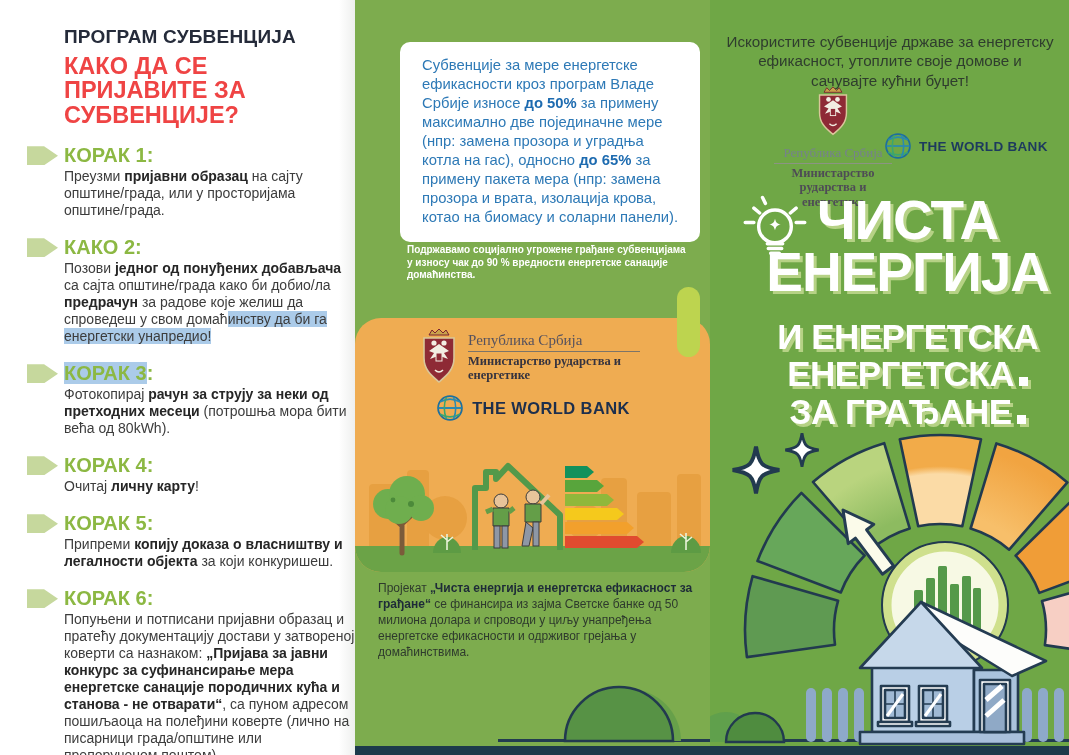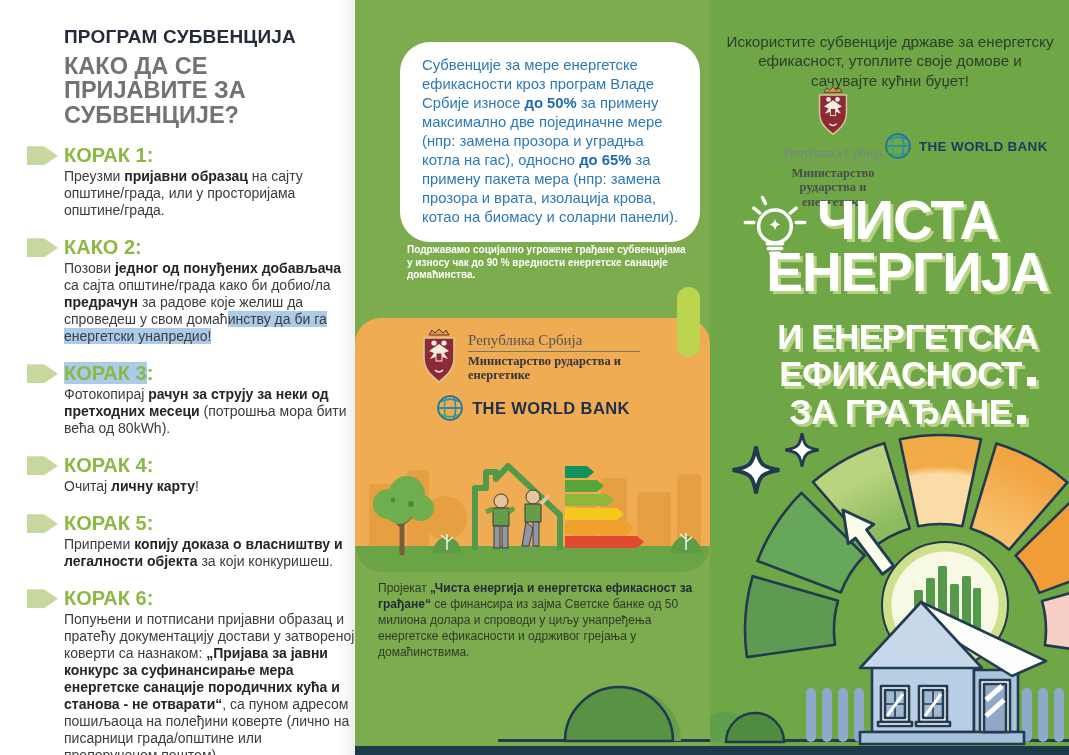--- a/index.html
+++ b/index.html
@@ -5,33 +5,33 @@
   html,body{margin:0;padding:0;}
   body{width:1069px;height:755px;position:relative;overflow:hidden;background:#fff;
        font-family:"Liberation Sans","DejaVu Sans",sans-serif;-webkit-font-smoothing:antialiased;}
   .panel{position:absolute;top:0;height:755px;}
   
   .panel-left{left:0;width:355px;background:#ffffff;}
   .panel-left::after{content:'';position:absolute;right:0;top:0;width:16px;height:100%;
        background:linear-gradient(to right,rgba(0,0,0,0),rgba(90,100,90,0.10));}
   .left-content{padding:26px 0 0 64px;width:292px;}
   .kicker{font-size:19px;font-weight:bold;color:#252b3a;letter-spacing:.2px;margin:0 0 6px 0;}
-  .howto{font-size:23.5px;font-weight:800;color:#737373;line-height:1.04;margin:0 0 4px 0;}
+  .howto{font-size:23.5px;font-weight:800;color:#ef4444;line-height:1.04;margin:0 0 4px 0;}
   .step-label{position:relative;font-size:20px;font-weight:700;color:#8cb843;line-height:1;
        margin:18px 0 3px 0;}
   .step-label .arrow{position:absolute;left:-37px;top:1px;width:31px;height:19px;background:#c6d89d;
        clip-path:polygon(0 0,55% 0,100% 50%,55% 100%,0 100%);}
   .step-body{font-size:14px;color:#3c3c3c;line-height:1.215;width:292px;}
   .b{font-weight:bold;color:#262626;}
   .hl{background:#abcbe9;}
   .step-label .hl{color:#8cb843;}
   
   .panel-mid{left:355px;width:355px;background:#7dac4e;overflow:hidden;}
   .info-card{position:absolute;left:45px;top:42px;width:300px;box-sizing:border-box;
-       background:#fff;border-radius:30px;padding:14px 18px 16px 22px;
+       background:#fff;border-radius:10px;padding:14px 18px 16px 22px;
        color:#2d79b6;font-size:14.8px;line-height:1.28;}
   .info-card .b{color:#1d6bb0;}
   .support-note{position:absolute;left:52px;top:244px;width:285px;color:#ffffff;
        font-weight:bold;font-size:10px;line-height:1.27;}
   .pill{position:absolute;left:322px;top:287px;width:23px;height:70px;border-radius:12px;
        background:#bdd44f;z-index:5;}
   .logo-card{position:absolute;left:0;top:318px;width:355px;height:254px;background:#efac52;
        border-radius:26px;overflow:hidden;}
   .lc-ministry{display:flex;justify-content:center;align-items:center;gap:9px;margin-top:10px;}
   .lc-min-text .l1{font-family:"Liberation Serif","DejaVu Serif",serif;font-size:15px;color:#56525e;}
@@ -247,21 +247,21 @@
       <path d="M-8,18 h16 M-7,23 h14 M-4.5,28 h9"></path>
       <path d="M-31,-4 h9 M22,-4 h9 M-22,-19 l6,5 M16,-14 l6,-5 M-13,-30 l3,6"></path>
     </g>
     <path d="M0,-8 C1,-4 2,-3 6,-2 C2,-1 1,0 0,4 C-1,0 -2,-1 -6,-2 C-2,-3 -1,-4 0,-8 Z" fill="#ffffff"></path>
   </svg>
 
   <div class="title-block">
     <div class="t-big">ЧИСТА</div>
     <div class="t-big">ЕНЕРГИЈА</div>
     <div class="t-small" style="margin-top:19px;">И ЕНЕРГЕТСКА</div>
-    <div class="t-small"><span>ЕФИКАСНОСТ</span><span class="sq"></span></div>
+    <div class="t-small"><span>ЕНЕРГЕТСКА</span><span class="sq"></span></div>
     <div class="t-small"><span>ЗА ГРАЂАНЕ</span><span class="sq"></span></div>
   </div>
 
   <svg class="sparkles" viewBox="0 0 110 84">
     <use href="#star4" x="2" y="14" width="56" height="56"></use>
     <use href="#star4" x="56" y="2" width="40" height="40"></use>
   </svg>
 
   <svg class="gauge-scene" viewBox="0 0 359 335">
     <defs>

